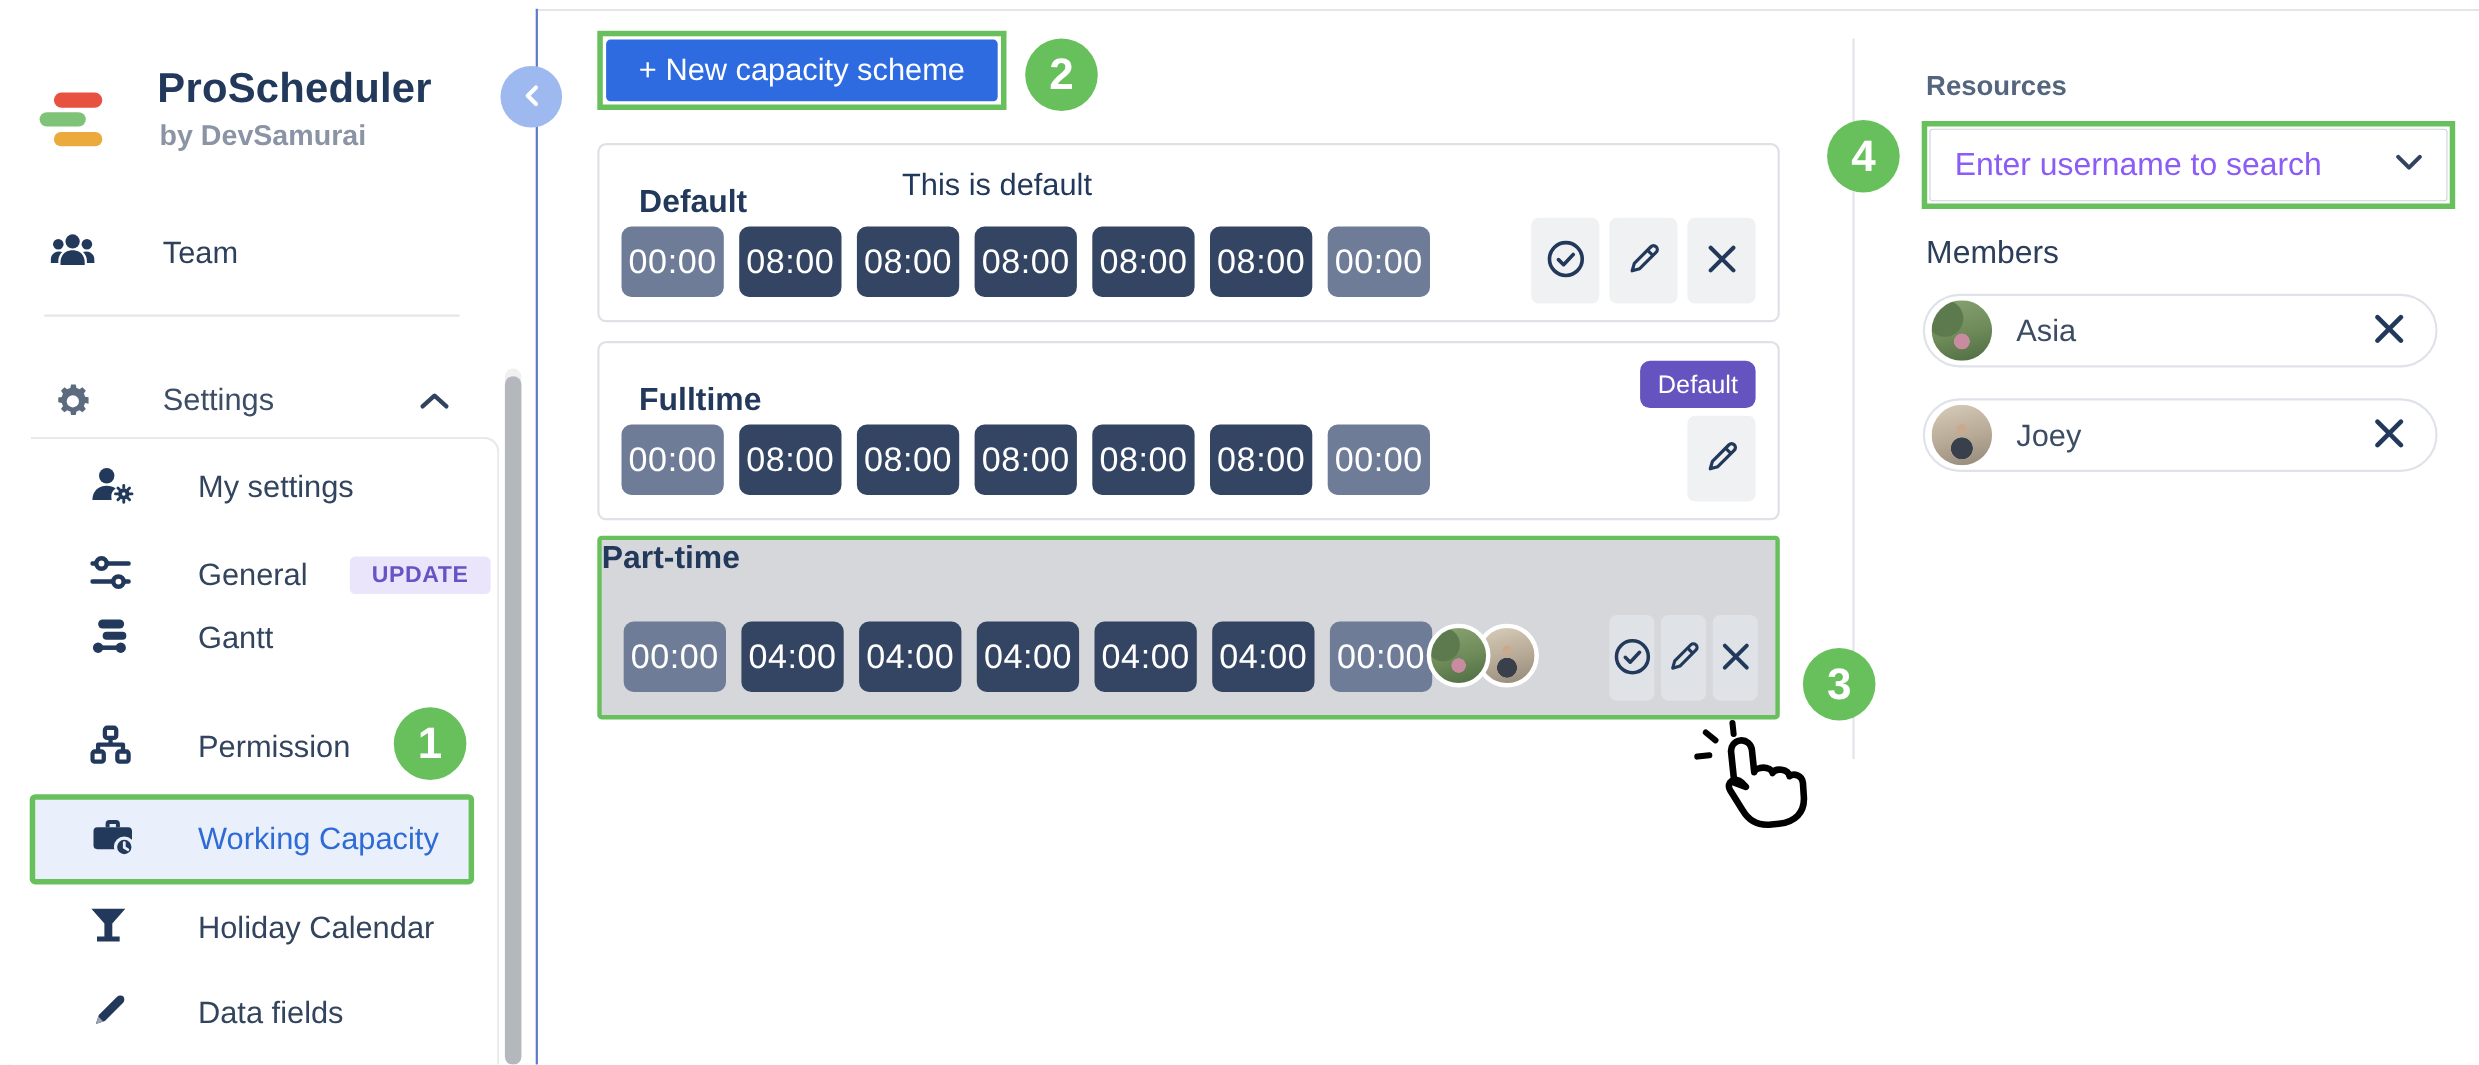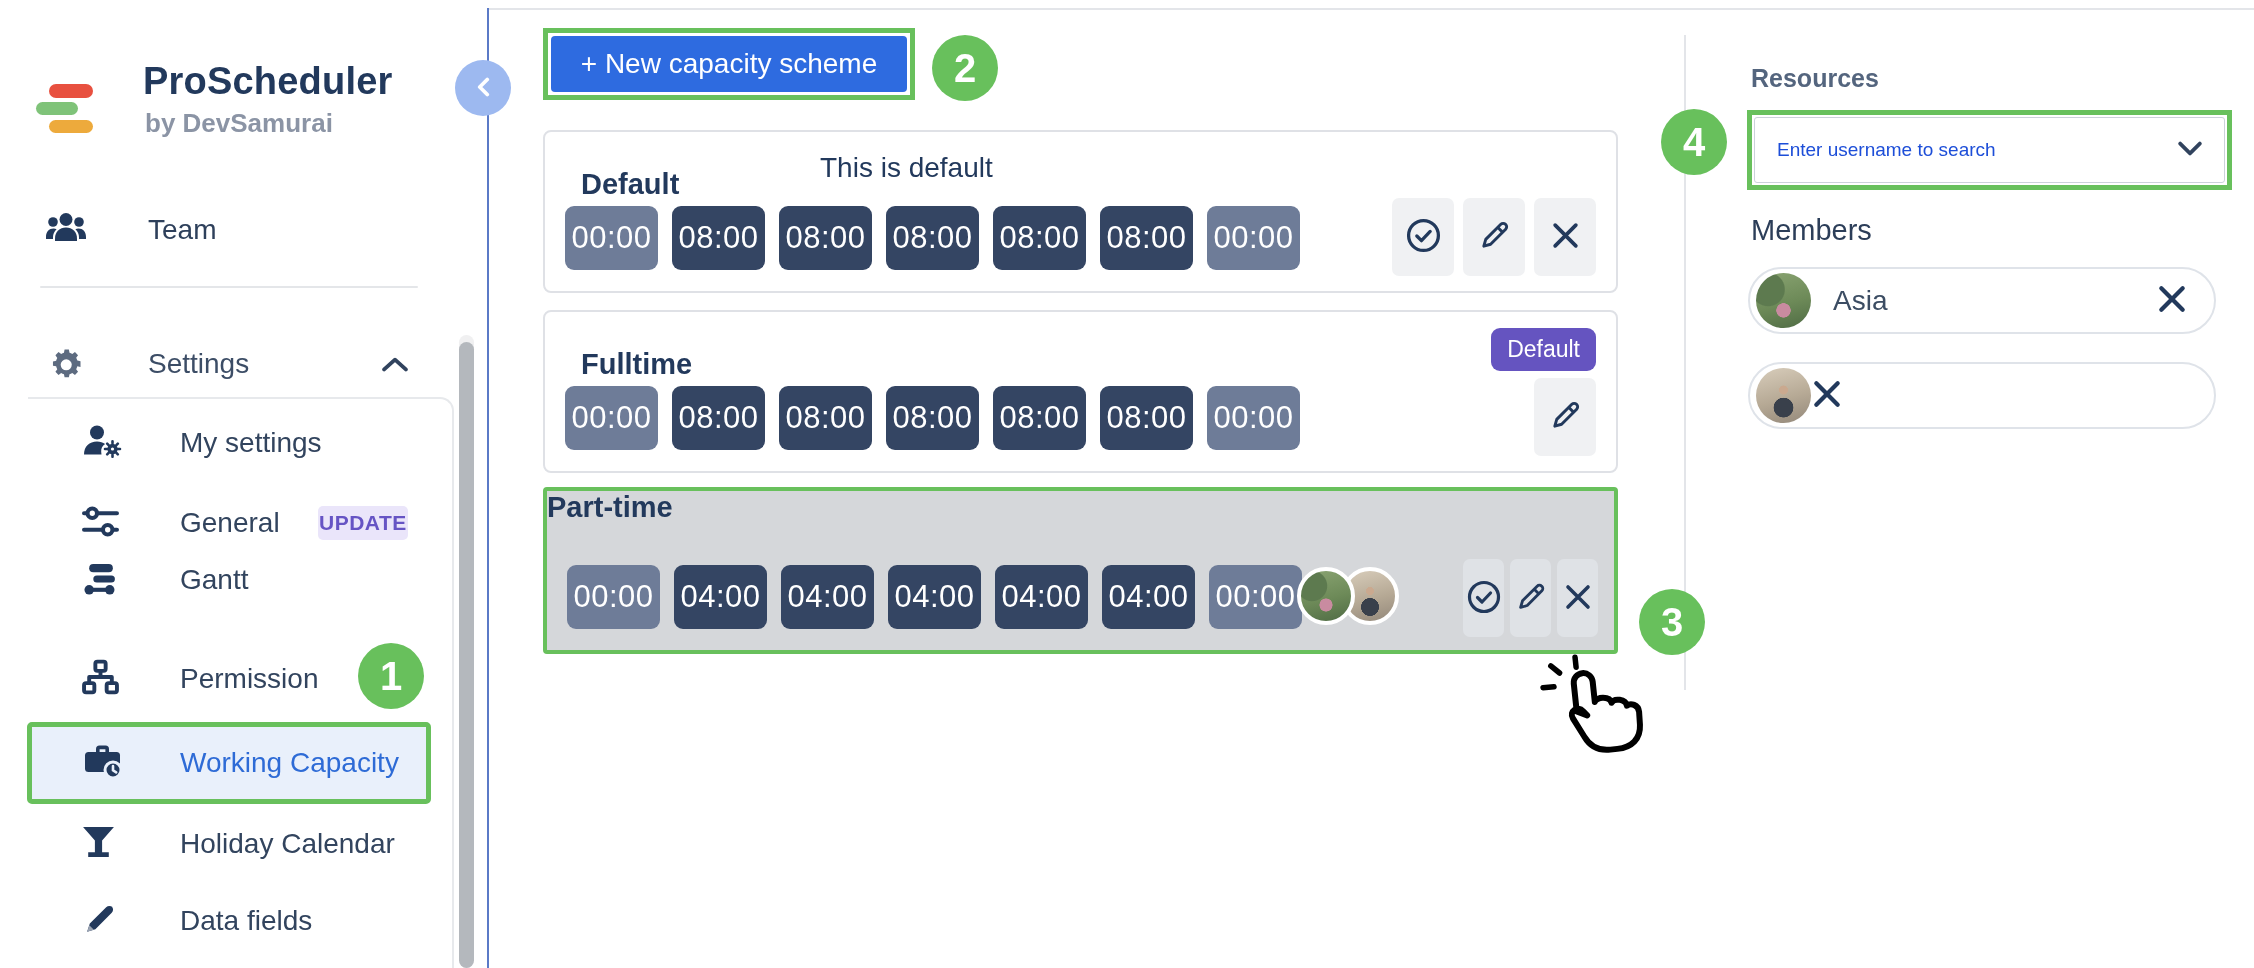--- a/index.html
+++ b/index.html
@@ -43,21 +43,21 @@
   .submenu-frame { position:absolute; left:28px; top:397px; width:426px; height:571px;
     border-top:2px solid #e7e9ec; border-right:2px solid #e7e9ec; border-radius:0 14px 0 0; }
 
   .sub-row { position:absolute; left:28px; width:404px; height:62px; display:flex; align-items:center; }
   .sub-row .nav-ic { position:absolute; left:54px; }
   .sub-row .nav-label { position:absolute; left:152px; font-size:28px; color:#32445e; white-space:nowrap; }
   .sr-0 { top:412px; } .sr-1 { top:492px; } .sr-2 { top:549px; } .sr-3 { top:648px; }
   .sr-5 { top:813px; } .sr-6 { top:890px; }
 
   .badge-update { position:absolute; left:290px; top:14px; background:#eae5fa; color:#6654c4;
-    font-size:21px; font-weight:bold; padding:5px 1px; border-radius:5px; letter-spacing:0.5px; }
+    font-size:21px; font-weight:bold; padding:5px 20px; border-radius:5px; letter-spacing:0.5px; }
 
   .wc-highlight { position:absolute; left:27px; top:722px; width:404px; height:82px;
     border:5px solid #68c05c; border-radius:5px; background:#e9f0fb; }
   .wc-row { position:absolute; left:27px; top:722px; width:404px; height:82px; display:flex; align-items:center; }
   .wc-row .nav-ic { position:absolute; left:55px; }
   .wc-row .nav-label { position:absolute; left:153px; font-size:28px; color:#2e6bd6; white-space:nowrap; }
 
   .scroll-track { position:absolute; left:459px; top:335px; width:15px; height:633px; background:#f0f0f1; border-radius:8px; }
   .scroll-thumb { position:absolute; left:459px; top:342px; width:15px; height:626px; background:#b4b8bd; border-radius:8px; }
 
@@ -116,21 +116,21 @@
   .hand-icon { position:absolute; left:1528px; top:648px; transform:rotate(-6deg); z-index:8; }
 
   .vdivider { position:absolute; left:1684px; top:35px; width:2px; height:655px; background:#e3e5e9; }
 
   
   .resources-label { position:absolute; left:1751px; top:64px; font-size:25px; font-weight:bold; color:#54657e; }
   .select-frame { position:absolute; left:1747px; top:110px; width:485px; height:80px;
     border:5px solid #68c05c; padding:2px; background:#fff; }
   .select-box { width:100%; height:100%; border:1px solid #ccd2da; border-radius:3px;
     display:flex; align-items:center; padding:0 22px; cursor:pointer; background:#fff; }
-  .select-placeholder { font-size:19px; color:#1d4ed8; flex:1; }
+  .select-placeholder { font-size:29px; color:#8b5cf6; flex:1; }
 
   .members-label { position:absolute; left:1751px; top:214px; font-size:29px; color:#2c3e59; }
   .member-pill { position:absolute; left:1748px; width:468px; height:67px; background:#fff;
     border:2px solid #dfe3e9; border-radius:34px; display:flex; align-items:center; padding:0 26px 0 6px; }
   .mp-asia { top:267px; } .mp-joey { top:362px; }
   .member-avatar { width:55px; height:55px; border-radius:50%; flex:0 0 auto; }
   .member-name { font-size:28px; color:#3c4d63; margin-left:22px; flex:1; }
   .member-remove { background:none; border:none; cursor:pointer; display:flex; align-items:center; }
 </style>
 </head>
@@ -434,20 +434,21 @@
       <span>
         <svg width="32" height="32" viewBox="0 0 30 30" stroke="#22395c" stroke-width="4" stroke-linecap="round">
             <path d="M5 5l20 20M25 5L5 25" fill="none"></path>
           </svg>
       </span>
     </button>
   </div>
 
   <div class="member-pill mp-joey">
     <div class="member-avatar av-joey"></div>
+    <span class="member-name">Joey</span>
     <button class="member-remove">
       <span>
         <svg width="32" height="32" viewBox="0 0 30 30" stroke="#22395c" stroke-width="4" stroke-linecap="round">
             <path d="M5 5l20 20M25 5L5 25" fill="none"></path>
           </svg>
       </span>
     </button>
   </div>
 
 </div>

